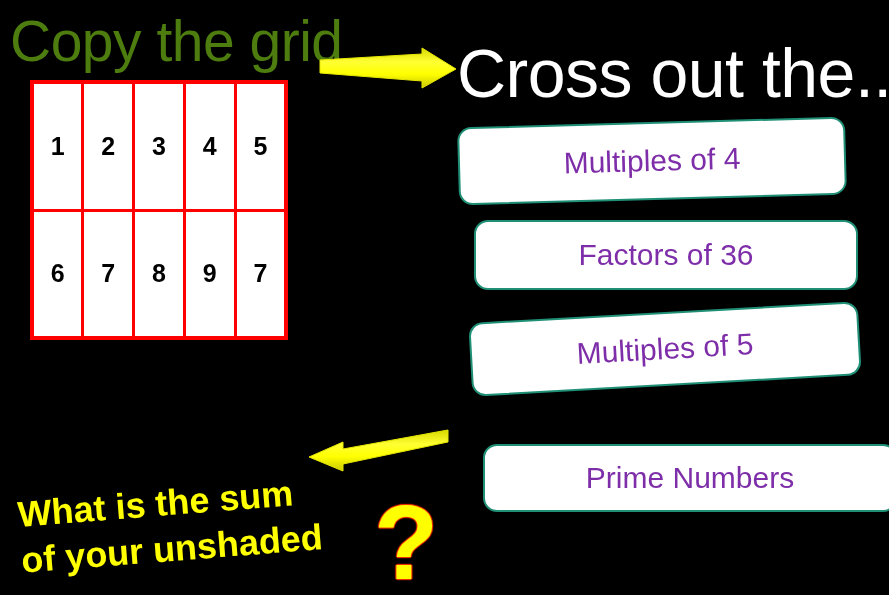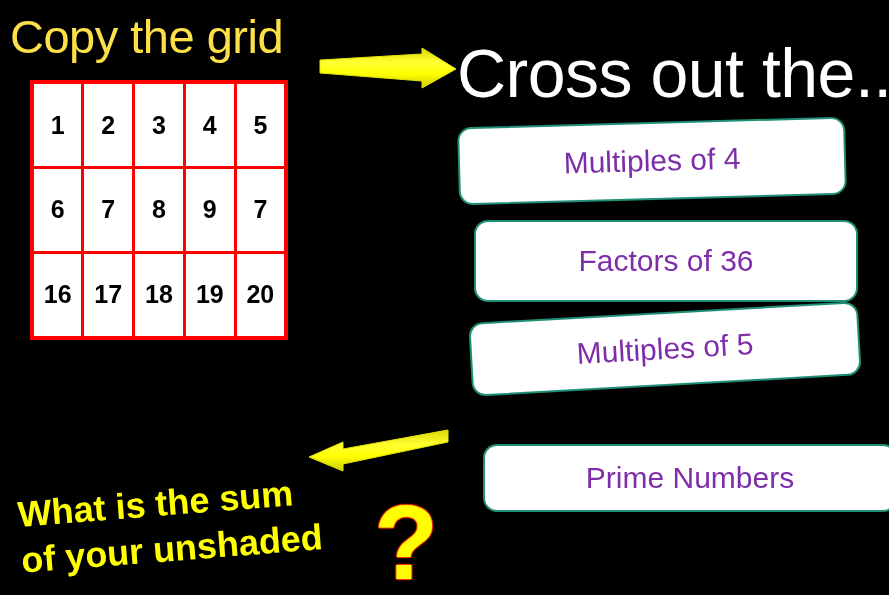--- a/index.html
+++ b/index.html
@@ -15,23 +15,23 @@
     overflow: hidden;
     font-family: "Liberation Sans", sans-serif;
     -webkit-font-smoothing: antialiased;
   }
 
   
   #title-copy-grid {
     position: absolute;
     left: 10px;
     top: 12px;
-    font-size: 47px;
+    font-size: 57px;
     line-height: 1.05;
-    color: #fde047;
+    color: #4d7c0f;
     font-weight: 400;
     letter-spacing: -0.5px;
     white-space: nowrap;
   }
 
   
   #title-cross-out {
     position: absolute;
     left: 457px;
     top: 38px;
@@ -82,21 +82,21 @@
     color: #7d2ea8;
     font-size: 30px;
     font-family: "Liberation Sans", sans-serif;
     white-space: nowrap;
   }
   #cat-box-0 {
     left: 458px; top: 122px; width: 388px; height: 78px;
     transform: rotate(-1.6deg);
   }
   #cat-box-1 {
-    left: 474px; top: 220px; width: 384px; height: 82px;
+    left: 474px; top: 220px; width: 384px; height: 70px;
     transform: rotate(0deg);
   }
   #cat-box-2 {
     left: 470px; top: 312px; width: 390px; height: 74px;
     transform: rotate(-3.2deg);
   }
   #cat-box-3 {
     left: 483px; top: 444px; width: 414px; height: 68px;
     transform: rotate(0deg);
   }
@@ -158,27 +158,20 @@
         <td>4</td>
         <td>5</td>
       </tr>
       <tr>
         <td>6</td>
         <td>7</td>
         <td>8</td>
         <td>9</td>
         <td>7</td>
       </tr>
-      <tr>
-        <td>16</td>
-        <td>17</td>
-        <td>18</td>
-        <td>19</td>
-        <td>20</td>
-      </tr>
     </tbody>
   </table>
 
   <svg id="arrow-right" class="arrow-svg" width="140" height="46" viewBox="0 0 140 46">
     <defs>
       <linearGradient id="gradRight" x1="0" y1="0" x2="0" y2="1">
         <stop offset="0%" stop-color="#d8d800"></stop>
         <stop offset="35%" stop-color="#ffff33"></stop>
         <stop offset="65%" stop-color="#ffff00"></stop>
         <stop offset="100%" stop-color="#c9c900"></stop>

